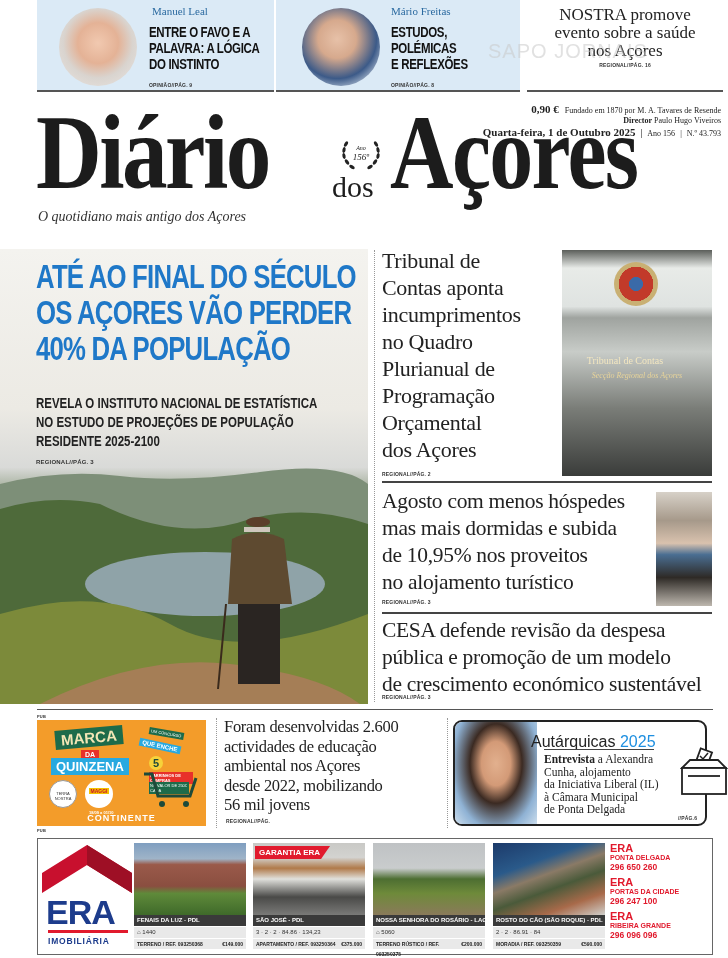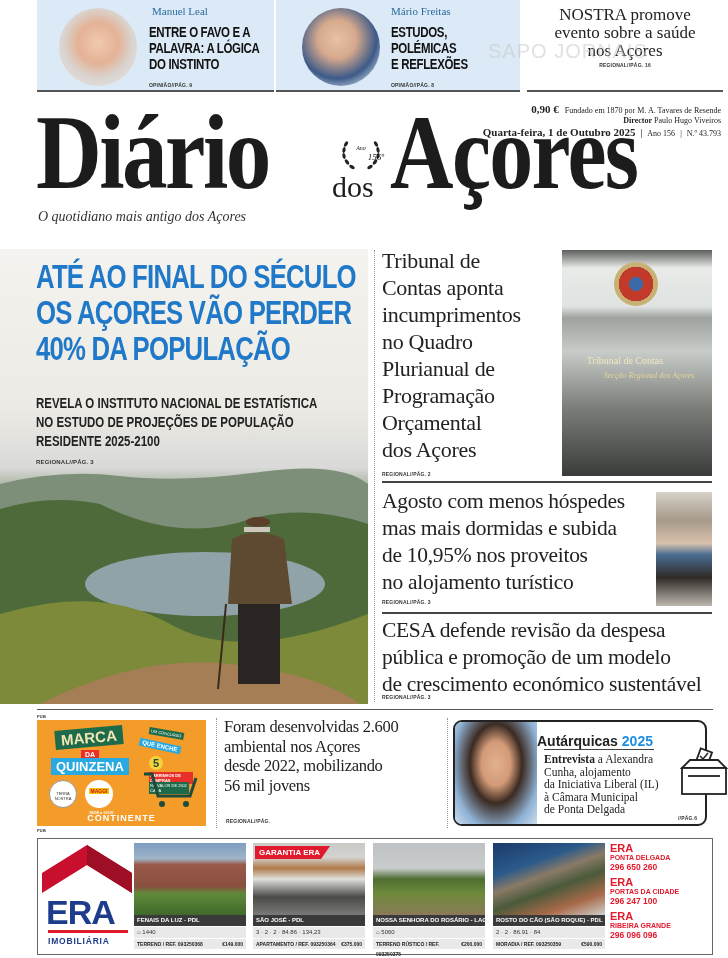--- a/index.html
+++ b/index.html
@@ -116,21 +116,21 @@
       <ellipse cx="9" cy="28" rx="3" ry="1.6" transform="rotate(-125 9 28)"></ellipse>
       <ellipse cx="14" cy="33" rx="3" ry="1.6" transform="rotate(-150 14 33)"></ellipse>
       <ellipse cx="38" cy="10" rx="3" ry="1.6" transform="rotate(60 38 10)"></ellipse>
       <ellipse cx="40" cy="16" rx="3" ry="1.6" transform="rotate(80 40 16)"></ellipse>
       <ellipse cx="40" cy="22" rx="3" ry="1.6" transform="rotate(100 40 22)"></ellipse>
       <ellipse cx="37" cy="28" rx="3" ry="1.6" transform="rotate(125 37 28)"></ellipse>
       <ellipse cx="32" cy="33" rx="3" ry="1.6" transform="rotate(150 32 33)"></ellipse>
     </g>
   </svg>
   <div style="position:absolute;left:0;width:46px;top:11px;text-align:center;font-size:6px;font-style:italic;">Ano</div>
-  <div style="position:absolute;left:0;width:46px;top:18px;text-align:right;font-size:9px;font-style:italic;">156º</div>
+  <div style="position:absolute;left:0;width:46px;top:18px;text-align:center;font-size:9px;font-style:italic;">156º</div>
 </div>
 <div class="abs mast-dos">dos</div>
 <div class="abs mast-acores">Açores</div>
 <div class="abs slogan">O quotidiano mais antigo dos Açores</div>
 
 <div class="abs lead">
 
   <svg class="abs" style="left:0;top:215px" width="368" height="240" viewBox="0 0 368 240">
     <path d="M0 20 Q60 5 120 12 T260 8 T368 20 L368 240 L0 240 Z" fill="#7d8f78"></path>
     <path d="M0 45 Q50 30 100 40 Q180 80 250 55 Q310 40 368 60 L368 240 L0 240Z" fill="#4e6a3a"></path>
@@ -168,21 +168,21 @@
   <div>no Quadro</div>
   <div>Plurianual de</div>
   <div>Programação</div>
   <div>Orçamental</div>
   <div>dos Açores</div>
 </div>
 <div class="abs tag" style="left:382px;top:471px;">REGIONAL//PÁG. 2</div>
 <div class="abs" style="left:562px;top:250px;width:150px;height:226px;background:linear-gradient(180deg,#5b5e5a 0%,#e8ebe8 8%,#dfe3e1 25%,#9fa39f 30%,#c8ccc8 45%,#7a7d78 70%,#3a3c3a 100%);overflow:hidden;">
   <div style="position:absolute;left:52px;top:12px;width:44px;height:44px;border-radius:50%;background:radial-gradient(circle,#3a6aa8 0 22%,#c23a2a 23% 55%,#c9b073 56% 100%);"></div>
   <div style="position:absolute;left:0;width:126px;top:105px;text-align:center;font-size:10px;color:#f3e7c0;">Tribunal de Contas</div>
-  <div style="position:absolute;left:12px;width:150px;top:121px;text-align:center;font-size:8px;font-style:italic;color:#e8d49a;">Secção Regional dos Açores</div>
+  <div style="position:absolute;left:0;width:150px;top:121px;text-align:center;font-size:8px;font-style:italic;color:#e8d49a;">Secção Regional dos Açores</div>
 </div>
 <div class="abs rule" style="left:382px;top:481px;width:330px;"></div>
 
 <div class="abs story" style="left:382px;top:488px;width:275px;font-size:21.5px;">
   <div>Agosto com menos hóspedes</div>
   <div>mas mais dormidas e subida</div>
   <div>de 10,95% nos proveitos</div>
   <div>no alojamento turístico</div>
 </div>
 <div class="abs tag" style="left:382px;top:599px;">REGIONAL//PÁG. 3</div>
@@ -221,31 +221,32 @@
       <circle cx="44" cy="34" r="3" fill="#1d4a3a"></circle>
   </svg>
   <div class="sans" style="position:absolute;left:0;width:169px;bottom:3px;text-align:center;color:#fff;font-size:9px;font-weight:bold;letter-spacing:1px;">CONTINENTE</div>
 </div>
 <div class="abs tag" style="left:37px;top:828px;font-size:4px;">PUB</div>
 
 <div class="abs vdot" style="left:216px;top:718px;height:110px;"></div>
 
 <div class="abs story" style="left:224px;top:717px;width:218px;font-size:16.5px;line-height:19.5px;">
   <div>Foram desenvolvidas 2.600</div>
+  <div>actividades de educação</div>
   <div>ambiental nos Açores</div>
   <div>desde 2022, mobilizando</div>
   <div> 56 mil jovens</div>
 </div>
 <div class="abs tag" style="left:226px;top:818px;">REGIONAL//PÁG.</div>
 
 <div class="abs vdot" style="left:447px;top:718px;height:110px;"></div>
 
 <div class="abs autarq">
   <div style="position:absolute;left:0;top:0;width:82px;height:104px;background:radial-gradient(ellipse at 50% 40%,#e2b08e 0%,#d39a77 25%,#3b2a22 45%,#8fb2d4 75%,#cfe0ef 100%);"></div>
-  <div class="sans" style="position:absolute;left:82px;top:11px;font-size:14px;font-weight:bold;color:#222;">
+  <div class="sans" style="position:absolute;left:76px;top:11px;font-size:16px;font-weight:normal;color:#222;">
     <span>Autárquicas</span>
     <span style="color:#1e8fe0;">2025</span>
   </div>
   <div style="position:absolute;left:89px;top:27px;width:110px;height:1px;background:#444;"></div>
   <div style="position:absolute;left:89px;top:31px;font-size:11.5px;line-height:12.5px;color:#222;">
     <div><b>Entrevista</b> <span>a Alexandra</span></div>
     <div>Cunha, alojamento</div>
     <div>da Iniciativa Liberal (IL)</div>
     <div>à Câmara Municipal</div>
     <div>de Ponta Delgada</div>

